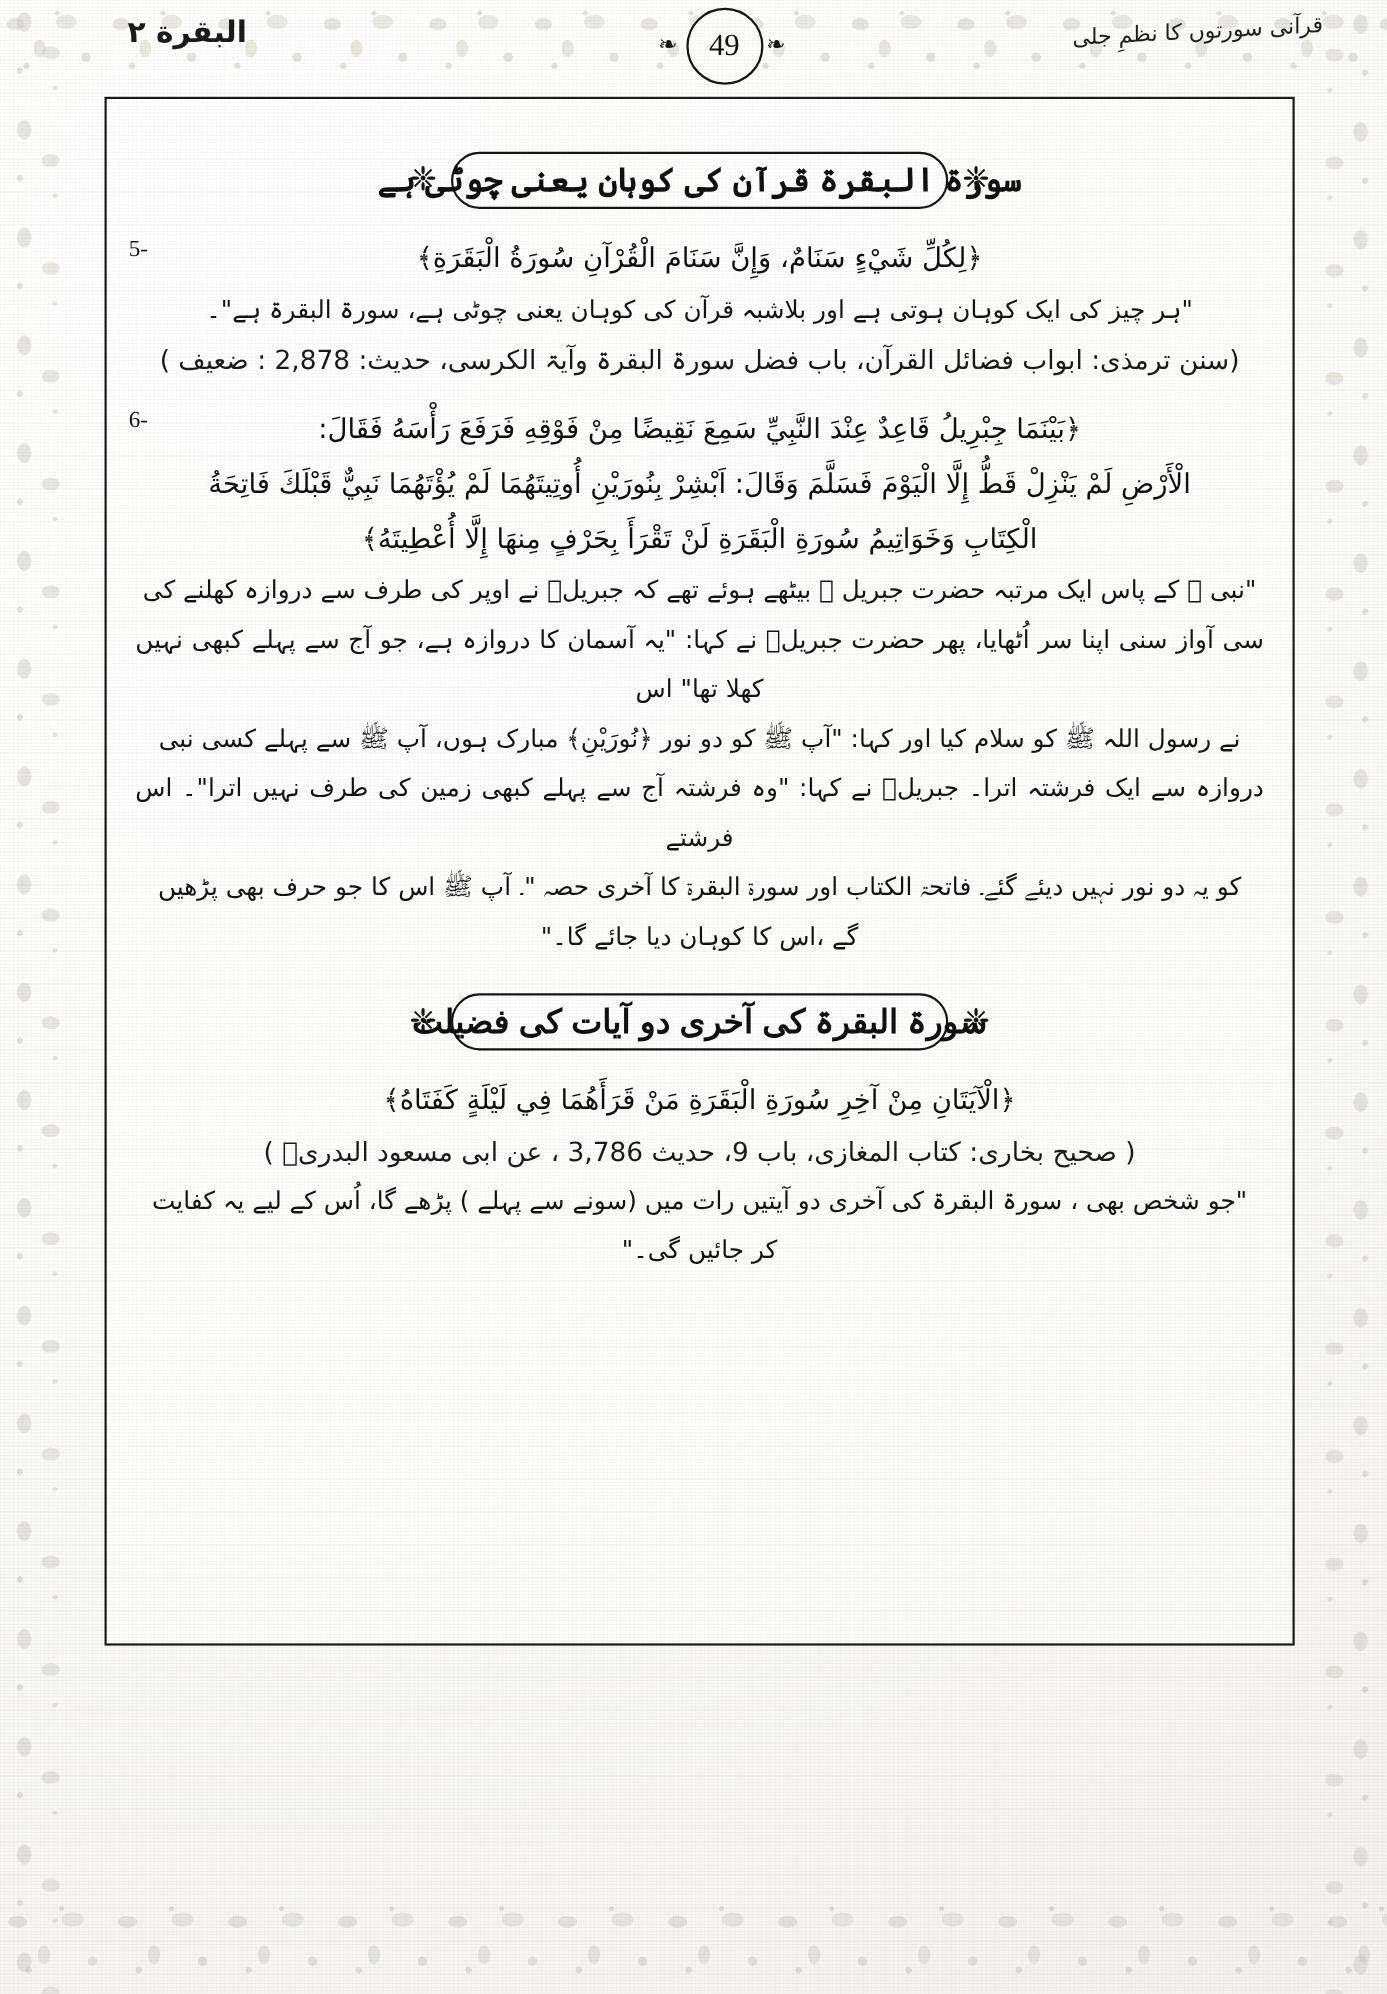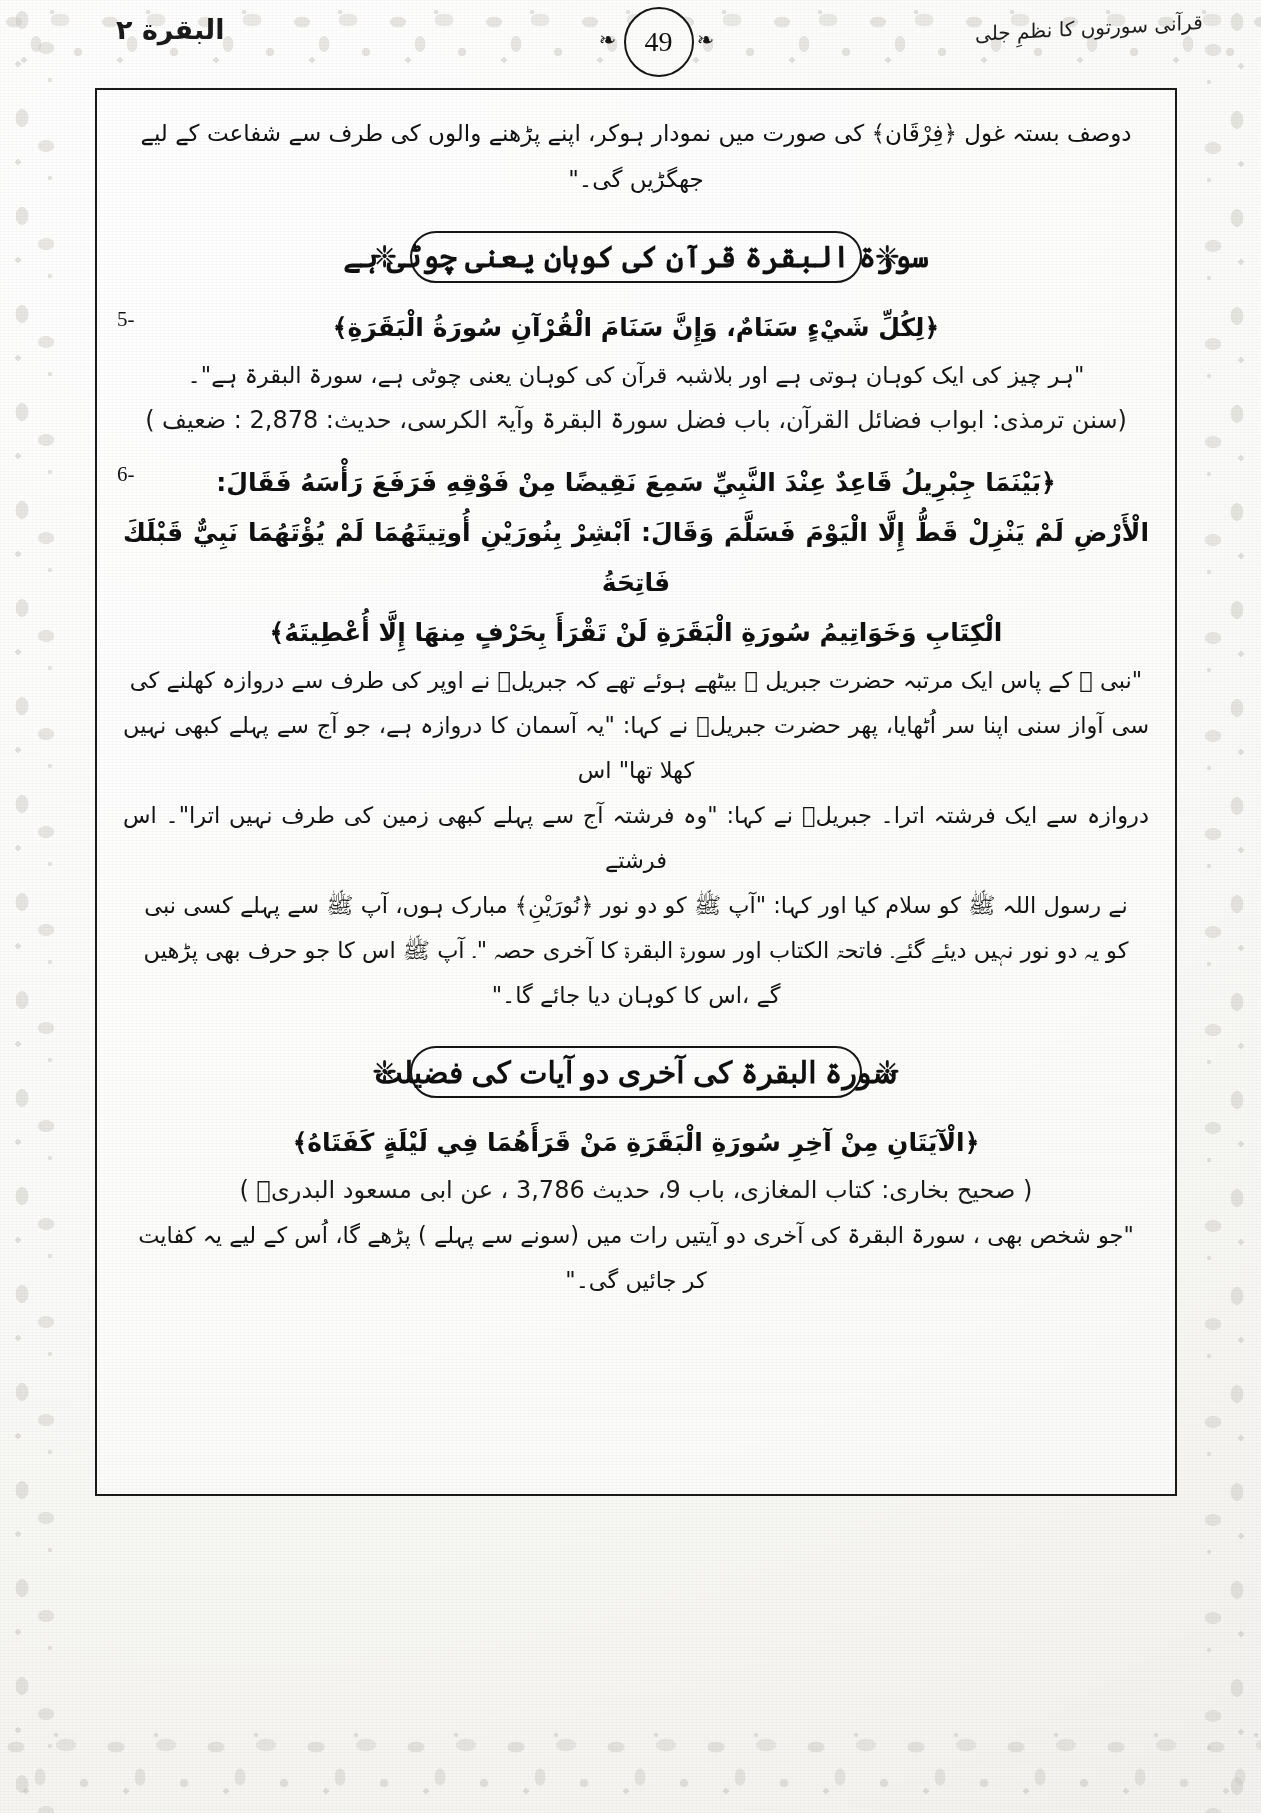--- a/index.html
+++ b/index.html
@@ -157,21 +157,21 @@
   }
   .urdu.para-open {
     text-align-last: center;
   }
   .arabic {
     direction: rtl;
     font-size: 25px;
     line-height: 2.0;
     color: #101010;
     text-align: center;
-    font-weight: 700;
+    font-weight: 400;
     font-family: "DejaVu Sans", sans-serif;
   }
   .arabic.block {
     text-align: justify;
     text-align-last: center;
   }
   .citation {
     direction: rtl;
     font-size: 24px;
     line-height: 1.85;
@@ -271,24 +271,20 @@
     <div class="header-right">قرآنی سورتوں کا نظمِ جلی</div>
     <div class="badge-wing left">❧</div>
     <div class="badge-wing right">❧</div>
     <div class="page-number-badge">49</div>
   </div>
 
   <div class="frame"></div>
 
   <div class="content">
 
-    <div class="urdu para-open">
-      <div>دوصف بستہ غول ﴿فِرْقَان﴾ کی صورت میں نمودار ہوکر، اپنے پڑھنے والوں کی طرف سے شفاعت کے لیے</div>
-      <div>جھگڑیں گی۔"</div>
-    </div>
 
     <div class="cartouche">
       <div class="cartouche-box"></div>
       <div class="cartouche-floret right">❈</div>
       <div class="cartouche-floret left">❈</div>
       <div class="cartouche-text">سورۃ البقرۃ قرآن کی کوہان یعنی چوٹی ہے</div>
     </div>
 
     <div class="hadith-row">
       <span class="hadith-num">5-</span>
@@ -301,22 +297,22 @@
 
     <div class="hadith-row">
       <span class="hadith-num">6-</span>
       <div class="hadith-body">
         <div class="arabic block">﴿بَيْنَمَا جِبْرِيلُ قَاعِدٌ عِنْدَ النَّبِيِّ سَمِعَ نَقِيضًا مِنْ فَوْقِهِ فَرَفَعَ رَأْسَهُ فَقَالَ:</div>
         <div class="arabic block">الْأَرْضِ لَمْ يَنْزِلْ قَطُّ إِلَّا الْيَوْمَ فَسَلَّمَ وَقَالَ: اَبْشِرْ بِنُورَيْنِ أُوتِيتَهُمَا لَمْ يُؤْتَهُمَا نَبِيٌّ قَبْلَكَ فَاتِحَةُ</div>
         <div class="arabic block">الْكِتَابِ وَخَوَاتِيمُ سُورَةِ الْبَقَرَةِ لَنْ تَقْرَأَ بِحَرْفٍ مِنهَا إِلَّا أُعْطِيتَهُ﴾</div>
         <div class="translation">
           <div>"نبی ﷺ کے پاس ایک مرتبہ حضرت جبریل ؑ بیٹھے ہوئے تھے کہ جبریلؑ نے اوپر کی طرف سے دروازہ کھلنے  کی</div>
           <div>سی آواز سنی اپنا سر اُٹھایا، پھر حضرت جبریلؑ نے کہا: "یہ آسمان کا دروازہ ہے، جو آج سے پہلے کبھی نہیں کھلا تھا" اس</div>
+          <div>نے رسول اللہ ﷺ کو سلام کیا اور کہا: "آپ ﷺ کو دو نور ﴿نُورَيْنِ﴾ مبارک ہوں، آپ ﷺ سے پہلے کسی نبی</div>
           <div>دروازہ سے ایک فرشتہ اترا۔ جبریلؑ نے کہا: "وہ فرشتہ آج سے پہلے کبھی زمین کی طرف نہیں اترا"۔ اس فرشتے</div>
-          <div>نے رسول اللہ ﷺ کو سلام کیا اور کہا: "آپ ﷺ کو دو نور ﴿نُورَيْنِ﴾ مبارک ہوں، آپ ﷺ سے پہلے کسی نبی</div>
           <div>کو یہ دو نور نہیں دیئے گئے۔ فاتحۃ الکتاب اور سورۃ البقرۃ کا آخری حصہ "۔ آپ ﷺ اس کا جو حرف بھی پڑھیں</div>
           <div>گے ،اس کا کوہان دیا جائے گا۔"</div>
         </div>
       </div>
     </div>
 
     <div class="cartouche">
       <div class="cartouche-box"></div>
       <div class="cartouche-floret right">❈</div>
       <div class="cartouche-floret left">❈</div>

